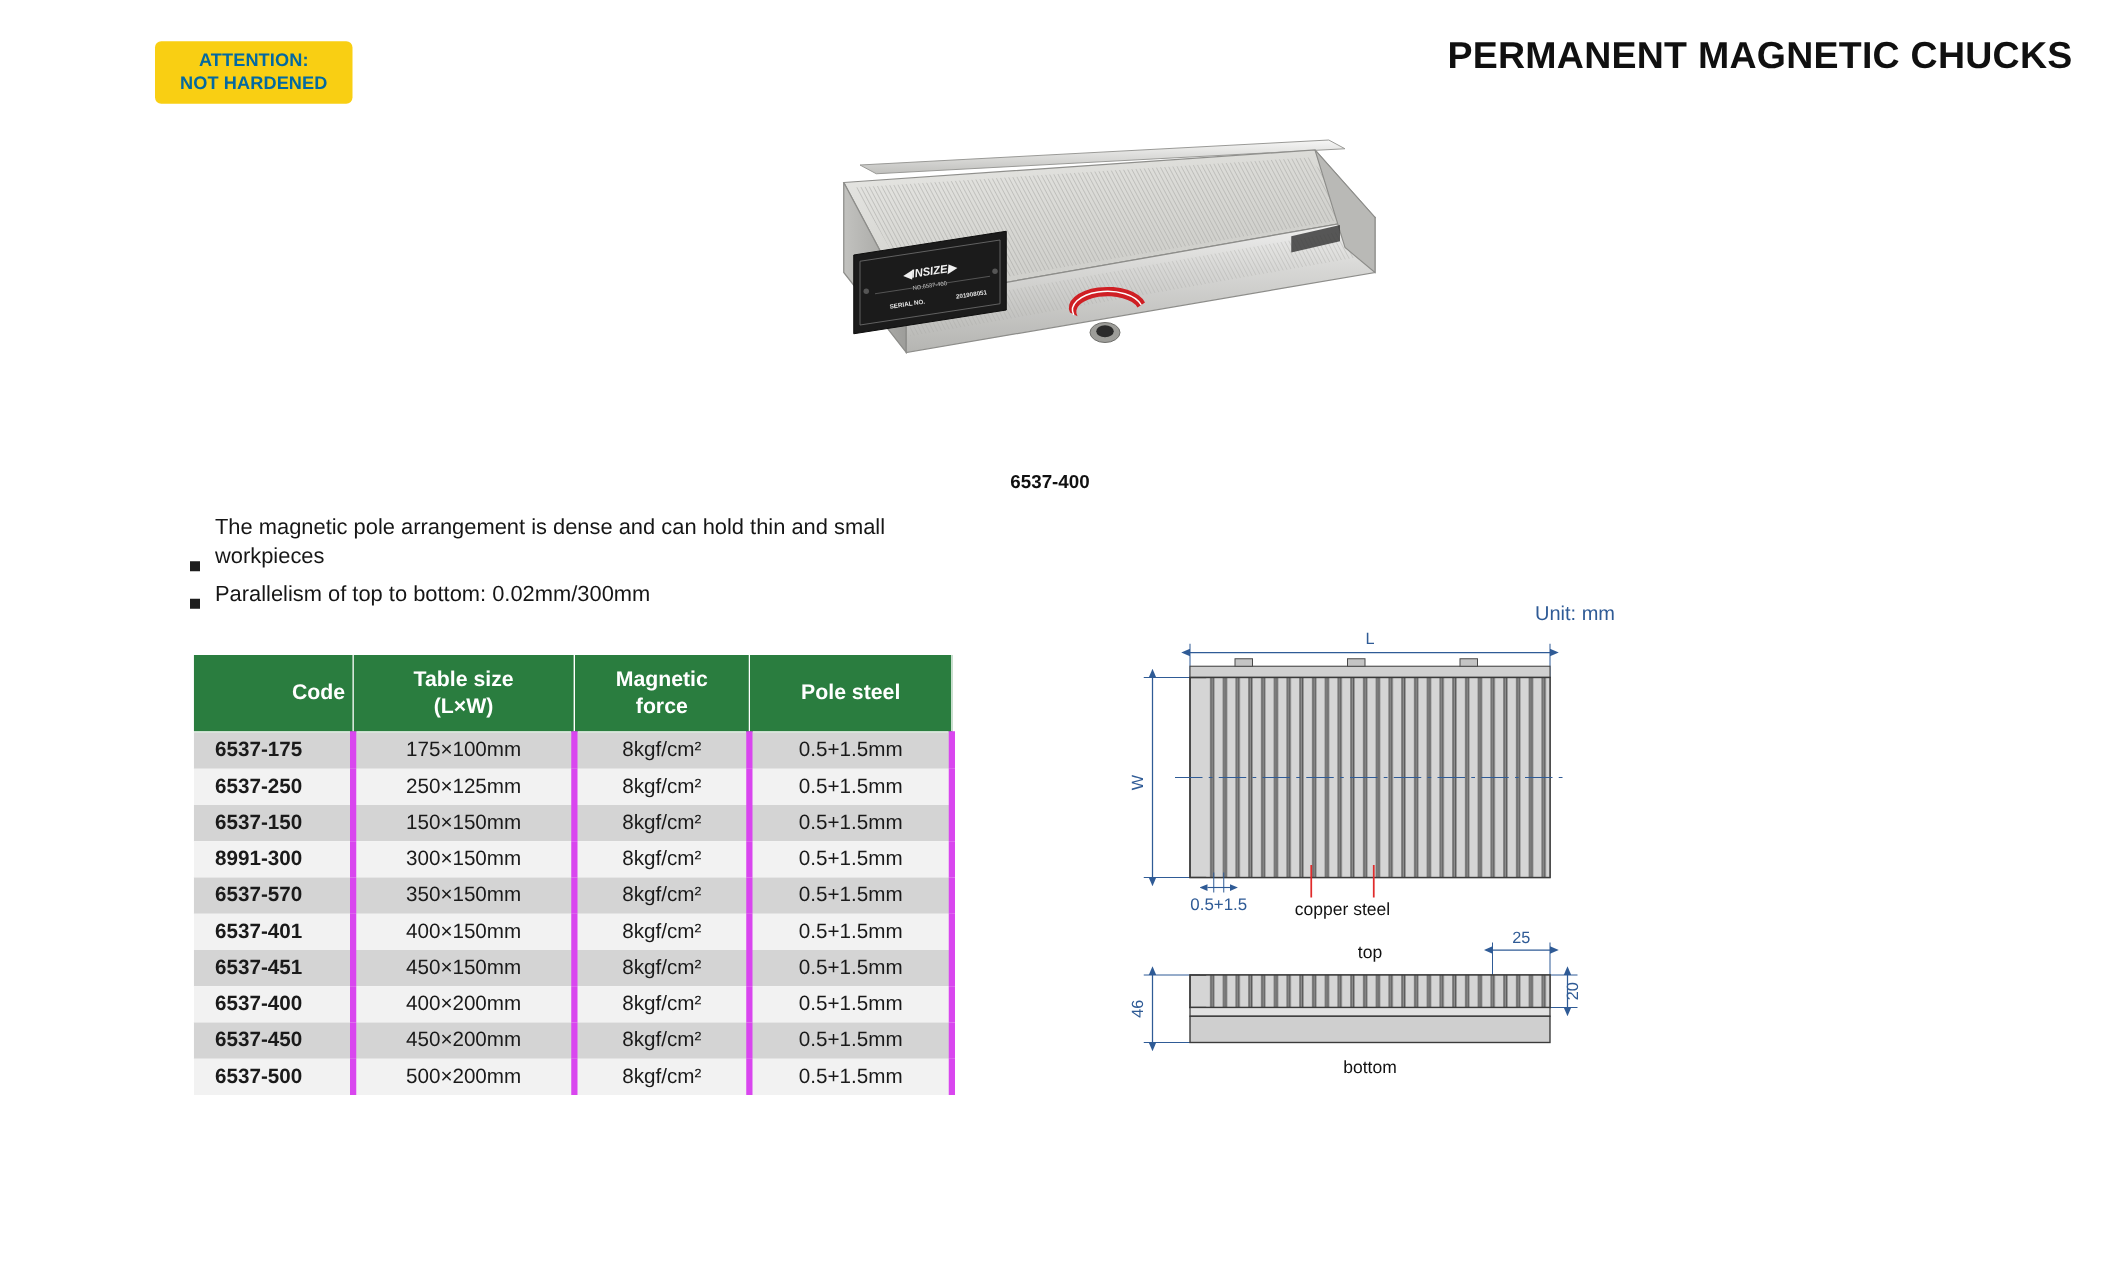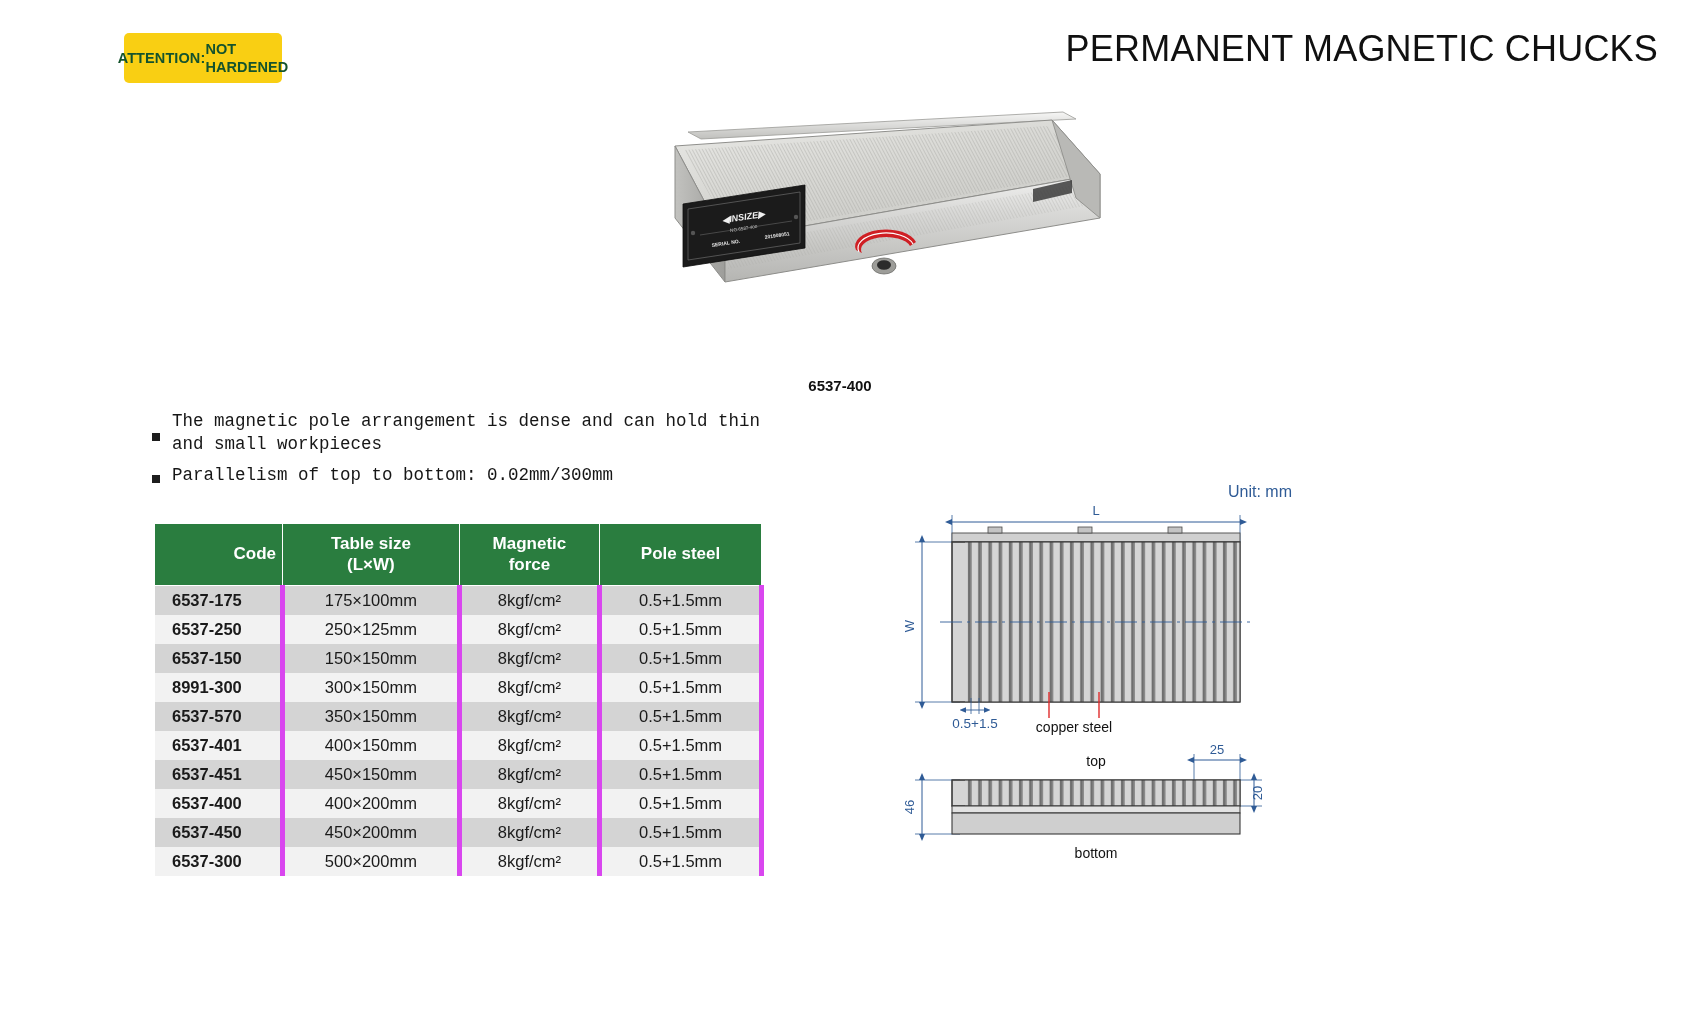--- a/index.html
+++ b/index.html
@@ -11,41 +11,41 @@
     color:#1a1a1a;
     position:relative;
     overflow:hidden;
   }
 
   
   .attention-badge{
     position:absolute; left:124px; top:33px;
     width:158px; height:50px;
     background:#f9cf13; border-radius:5px;
-    display:flex; flex-direction:row;
+    display:flex; flex-direction:column;
     align-items:center; justify-content:center;
     font-weight:bold; font-size:14.5px; line-height:1.25;
-    color:#14532d; letter-spacing:.1px;
+    color:#0369a1; letter-spacing:.1px;
   }
   .page-title{
     position:absolute; right:42px; top:28px;
-    font-size:36px; font-weight:normal; letter-spacing:.2px;
+    font-size:30px; font-weight:bold; letter-spacing:.2px;
     color:#101010; white-space:nowrap;
   }
 
   
   .photo-wrap{ position:absolute; left:560px; top:100px; width:560px; height:255px; }
   .photo-caption{
     position:absolute; left:560px; top:377px; width:560px;
     text-align:center; font-size:15px; font-weight:bold; color:#111;
   }
 
   
   .bullets{ position:absolute; left:152px; top:410px; width:640px; }
-  .bullet{ display:flex; align-items:center; margin-bottom:7px;font-family:Liberation Mono, monospace; }
+  .bullet{ display:flex; align-items:flex-end; margin-bottom:7px; }
   .bullet .sq{
     width:8px; height:8px; background:#1d1d1d;
     margin:8px 12px 0 0; flex:0 0 8px;
   }
   .bullet .txt{ font-size:17.5px; line-height:1.33; color:#161616; }
 
   
   .spec-table{
     position:absolute; left:154px; top:523px;
     border-collapse:collapse; width:610px;
@@ -223,21 +223,21 @@
         <td>8kgf/cm²</td>
         <td>0.5+1.5mm</td>
       </tr>
       <tr>
         <td class="code-c">6537-450</td>
         <td>450×200mm</td>
         <td>8kgf/cm²</td>
         <td>0.5+1.5mm</td>
       </tr>
       <tr>
-        <td class="code-c">6537-300</td>
+        <td class="code-c">6537-500</td>
         <td>500×200mm</td>
         <td>8kgf/cm²</td>
         <td>0.5+1.5mm</td>
       </tr>
     </tbody>
 </table>
 
 <div class="unit-label">Unit: mm</div>
 
 <div class="drawing">

